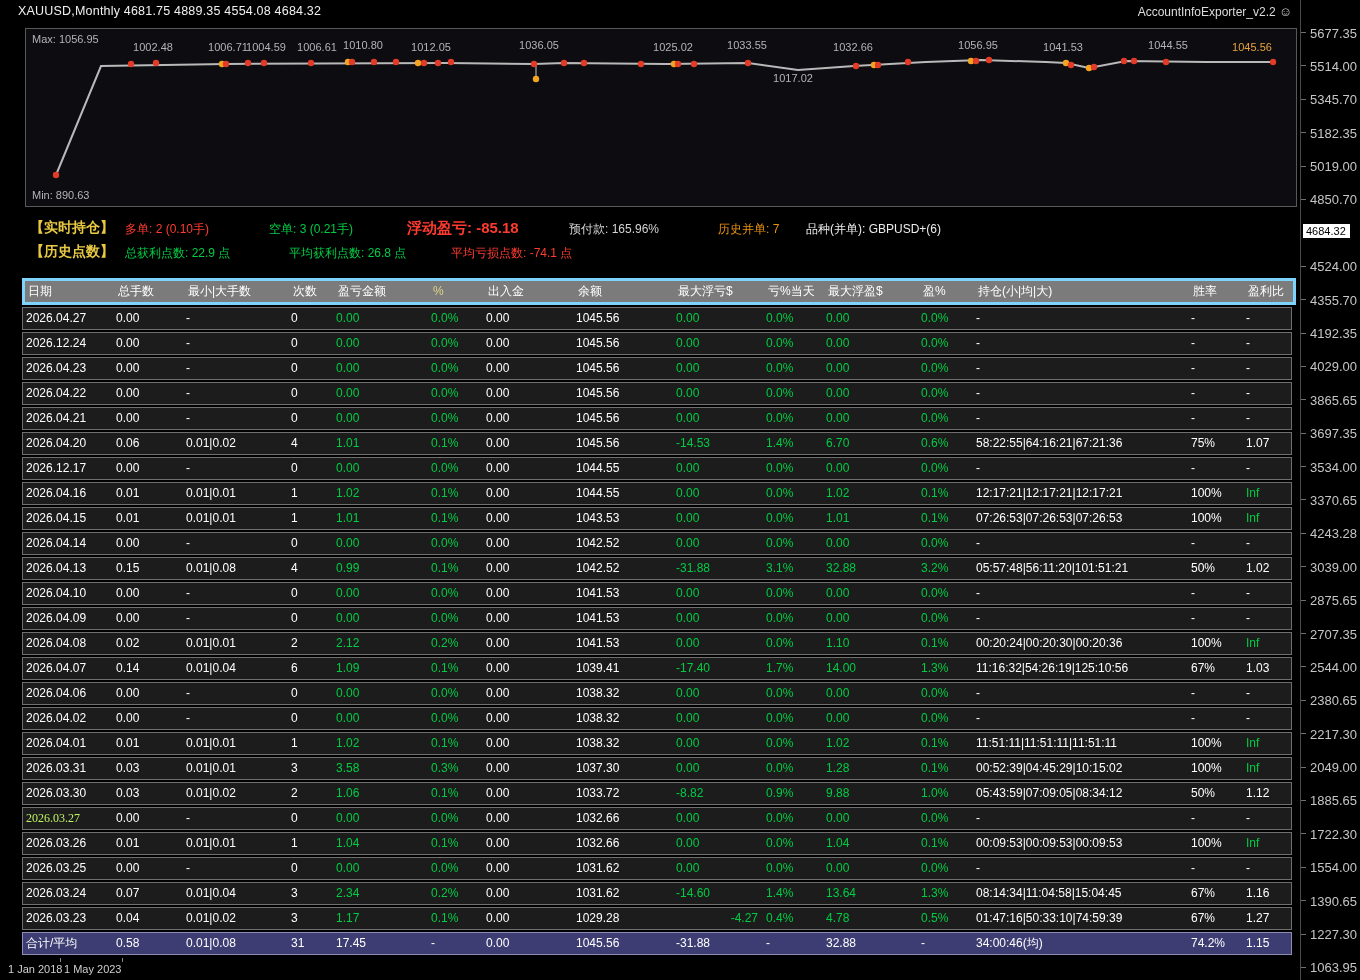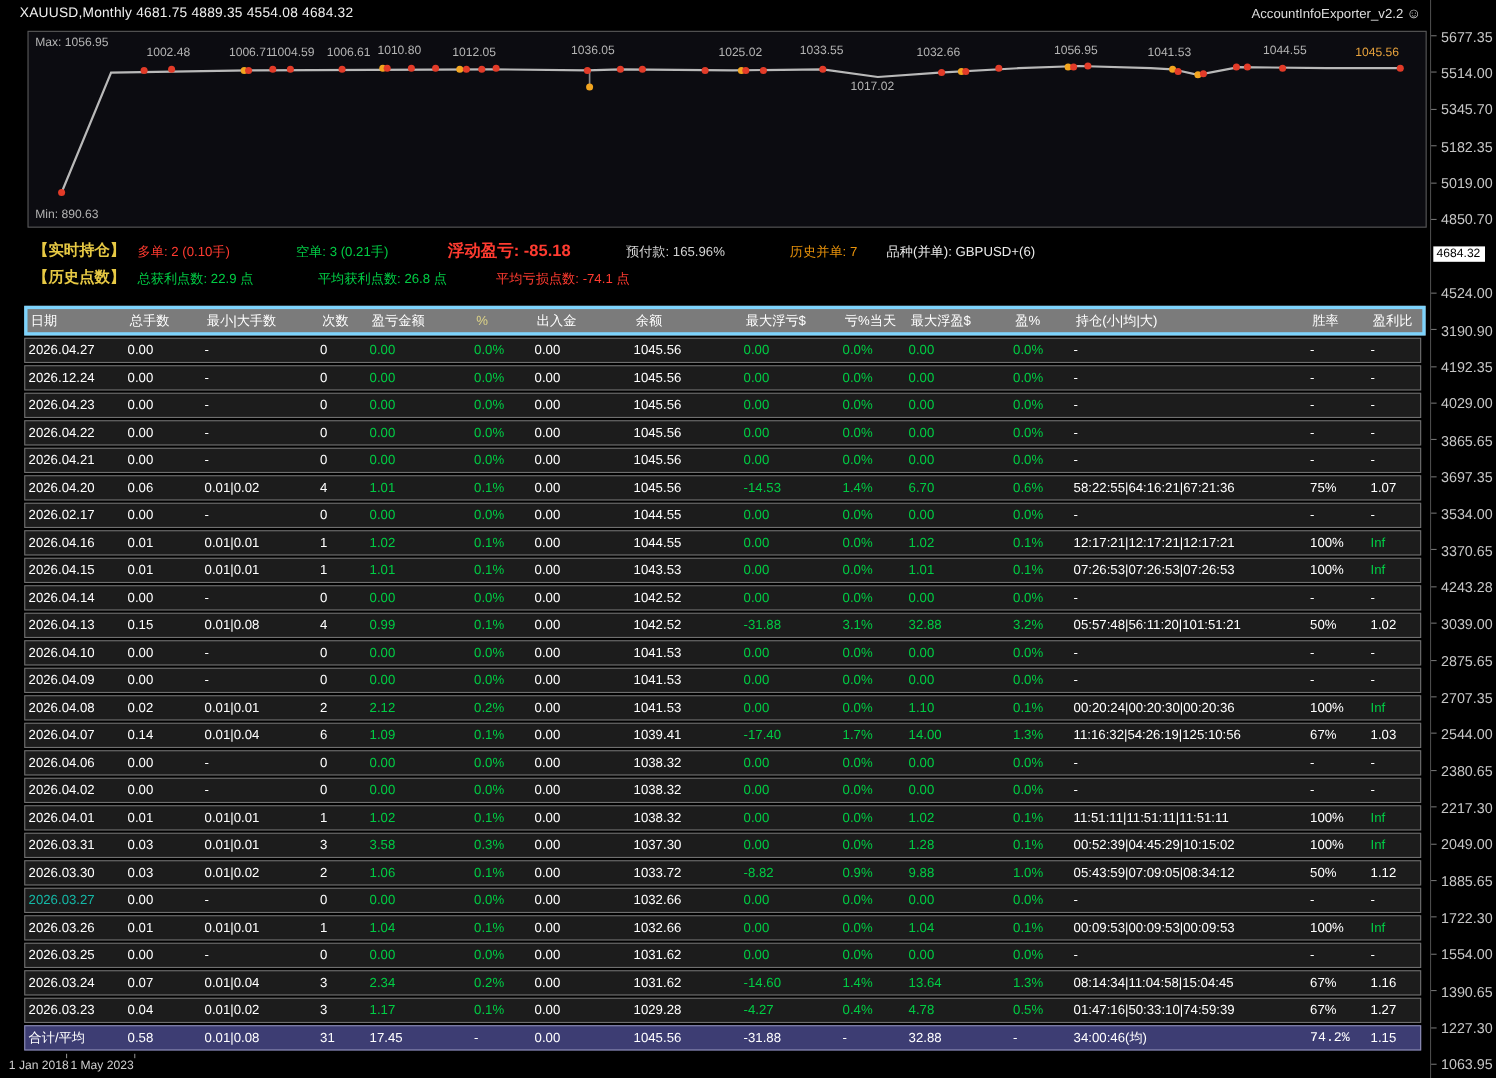--- a/index.html
+++ b/index.html
@@ -248,21 +248,21 @@
       <div class="cell c7" style="color: rgb(255, 255, 255);">1045.56</div>
       <div class="cell c8" style="color: rgb(0, 204, 68);">-14.53</div>
       <div class="cell c9" style="color: rgb(0, 204, 68);">1.4%</div>
       <div class="cell c10" style="color: rgb(0, 204, 68);">6.70</div>
       <div class="cell c11" style="color: rgb(0, 204, 68);">0.6%</div>
       <div class="cell c12" style="color: rgb(255, 255, 255);">58:22:55|64:16:21|67:21:36</div>
       <div class="cell c13" style="color: rgb(255, 255, 255);">75%</div>
       <div class="cell c14" style="color: rgb(255, 255, 255);">1.07</div>
     </div>
     <div class="trow">
-      <div class="cell c0" style="color: rgb(255, 255, 255);">2026.02.17</div>
+      <div class="cell c0" style="color: rgb(255, 255, 255);">2026.12.17</div>
       <div class="cell c1" style="color: rgb(255, 255, 255);">0.00</div>
       <div class="cell c2" style="color: rgb(255, 255, 255);">-</div>
       <div class="cell c3" style="color: rgb(255, 255, 255);">0</div>
       <div class="cell c4" style="color: rgb(0, 204, 68);">0.00</div>
       <div class="cell c5" style="color: rgb(0, 204, 68);">0.0%</div>
       <div class="cell c6" style="color: rgb(255, 255, 255);">0.00</div>
       <div class="cell c7" style="color: rgb(255, 255, 255);">1044.55</div>
       <div class="cell c8" style="color: rgb(0, 204, 68);">0.00</div>
       <div class="cell c9" style="color: rgb(0, 204, 68);">0.0%</div>
       <div class="cell c10" style="color: rgb(0, 204, 68);">0.00</div>
@@ -486,21 +486,21 @@
       <div class="cell c7" style="color: rgb(255, 255, 255);">1033.72</div>
       <div class="cell c8" style="color: rgb(0, 204, 68);">-8.82</div>
       <div class="cell c9" style="color: rgb(0, 204, 68);">0.9%</div>
       <div class="cell c10" style="color: rgb(0, 204, 68);">9.88</div>
       <div class="cell c11" style="color: rgb(0, 204, 68);">1.0%</div>
       <div class="cell c12" style="color: rgb(255, 255, 255);">05:43:59|07:09:05|08:34:12</div>
       <div class="cell c13" style="color: rgb(255, 255, 255);">50%</div>
       <div class="cell c14" style="color: rgb(255, 255, 255);">1.12</div>
     </div>
     <div class="trow">
-      <div class="cell c0" style="color: #14b8a6;">2026.03.27</div>
+      <div class="cell c0" style="color: #bef264; font-family: Liberation Serif, serif;">2026.03.27</div>
       <div class="cell c1" style="color: rgb(255, 255, 255);">0.00</div>
       <div class="cell c2" style="color: rgb(255, 255, 255);">-</div>
       <div class="cell c3" style="color: rgb(255, 255, 255);">0</div>
       <div class="cell c4" style="color: rgb(0, 204, 68);">0.00</div>
       <div class="cell c5" style="color: rgb(0, 204, 68);">0.0%</div>
       <div class="cell c6" style="color: rgb(255, 255, 255);">0.00</div>
       <div class="cell c7" style="color: rgb(255, 255, 255);">1032.66</div>
       <div class="cell c8" style="color: rgb(0, 204, 68);">0.00</div>
       <div class="cell c9" style="color: rgb(0, 204, 68);">0.0%</div>
       <div class="cell c10" style="color: rgb(0, 204, 68);">0.00</div>
@@ -562,21 +562,21 @@
     </div>
     <div class="trow">
       <div class="cell c0" style="color: rgb(255, 255, 255);">2026.03.23</div>
       <div class="cell c1" style="color: rgb(255, 255, 255);">0.04</div>
       <div class="cell c2" style="color: rgb(255, 255, 255);">0.01|0.02</div>
       <div class="cell c3" style="color: rgb(255, 255, 255);">3</div>
       <div class="cell c4" style="color: rgb(0, 204, 68);">1.17</div>
       <div class="cell c5" style="color: rgb(0, 204, 68);">0.1%</div>
       <div class="cell c6" style="color: rgb(255, 255, 255);">0.00</div>
       <div class="cell c7" style="color: rgb(255, 255, 255);">1029.28</div>
-      <div class="cell c8" style="color: rgb(0, 204, 68);">-4.27</div>
+      <div class="cell c8" style="color: rgb(0, 204, 68); text-align: right;">-4.27</div>
       <div class="cell c9" style="color: rgb(0, 204, 68);">0.4%</div>
       <div class="cell c10" style="color: rgb(0, 204, 68);">4.78</div>
       <div class="cell c11" style="color: rgb(0, 204, 68);">0.5%</div>
       <div class="cell c12" style="color: rgb(255, 255, 255);">01:47:16|50:33:10|74:59:39</div>
       <div class="cell c13" style="color: rgb(255, 255, 255);">67%</div>
       <div class="cell c14" style="color: rgb(255, 255, 255);">1.27</div>
     </div>
     <div class="trow totals">
       <div class="cell c0" style="color: rgb(255, 255, 255);">合计/平均</div>
       <div class="cell c1" style="color: rgb(255, 255, 255);">0.58</div>
@@ -584,21 +584,21 @@
       <div class="cell c3" style="color: rgb(255, 255, 255);">31</div>
       <div class="cell c4" style="color: rgb(255, 255, 255);">17.45</div>
       <div class="cell c5" style="color: rgb(255, 255, 255);">-</div>
       <div class="cell c6" style="color: rgb(255, 255, 255);">0.00</div>
       <div class="cell c7" style="color: rgb(255, 255, 255);">1045.56</div>
       <div class="cell c8" style="color: rgb(255, 255, 255);">-31.88</div>
       <div class="cell c9" style="color: rgb(255, 255, 255);">-</div>
       <div class="cell c10" style="color: rgb(255, 255, 255);">32.88</div>
       <div class="cell c11" style="color: rgb(255, 255, 255);">-</div>
       <div class="cell c12" style="color: rgb(255, 255, 255);">34:00:46(均)</div>
-      <div class="cell c13" style="color: rgb(255, 255, 255); font-family: Liberation Mono, monospace;">74.2%</div>
+      <div class="cell c13" style="color: rgb(255, 255, 255);">74.2%</div>
       <div class="cell c14" style="color: rgb(255, 255, 255);">1.15</div>
     </div>
   </div>
 
 <div class="scale-sep"></div>
 <div id="price-scale">
     <div class="tick-dash" style="top: 32px;"></div>
     <div class="tick-label" style="top: 25.5px;">5677.35</div>
     <div class="tick-dash" style="top: 65.39px;"></div>
     <div class="tick-label" style="top: 58.89px;">5514.00</div>
@@ -607,21 +607,21 @@
     <div class="tick-dash" style="top: 132.17px;"></div>
     <div class="tick-label" style="top: 125.67px;">5182.35</div>
     <div class="tick-dash" style="top: 165.56px;"></div>
     <div class="tick-label" style="top: 159.06px;">5019.00</div>
     <div class="tick-dash" style="top: 198.95px;"></div>
     <div class="tick-label" style="top: 192.45px;">4850.70</div>
     <div class="current-badge" style="top: 224.34px;">4684.32</div>
     <div class="tick-dash" style="top: 265.73px;"></div>
     <div class="tick-label" style="top: 259.23px;">4524.00</div>
     <div class="tick-dash" style="top: 299.12px;"></div>
-    <div class="tick-label" style="top: 292.62px;">3190.90</div>
+    <div class="tick-label" style="top: 292.62px;">4355.70</div>
     <div class="tick-dash" style="top: 332.51px;"></div>
     <div class="tick-label" style="top: 326.01px;">4192.35</div>
     <div class="tick-dash" style="top: 365.9px;"></div>
     <div class="tick-label" style="top: 359.4px;">4029.00</div>
     <div class="tick-dash" style="top: 399.29px;"></div>
     <div class="tick-label" style="top: 392.79px;">3865.65</div>
     <div class="tick-dash" style="top: 432.68px;"></div>
     <div class="tick-label" style="top: 426.18px;">3697.35</div>
     <div class="tick-dash" style="top: 466.07px;"></div>
     <div class="tick-label" style="top: 459.57px;">3534.00</div>

